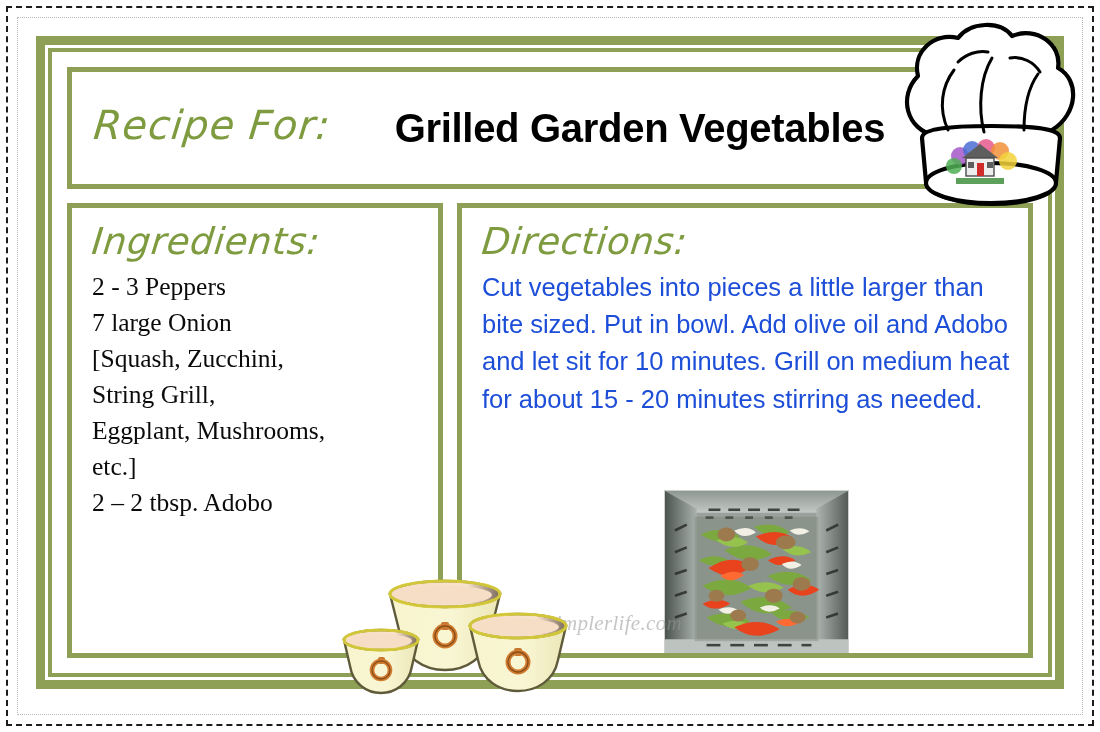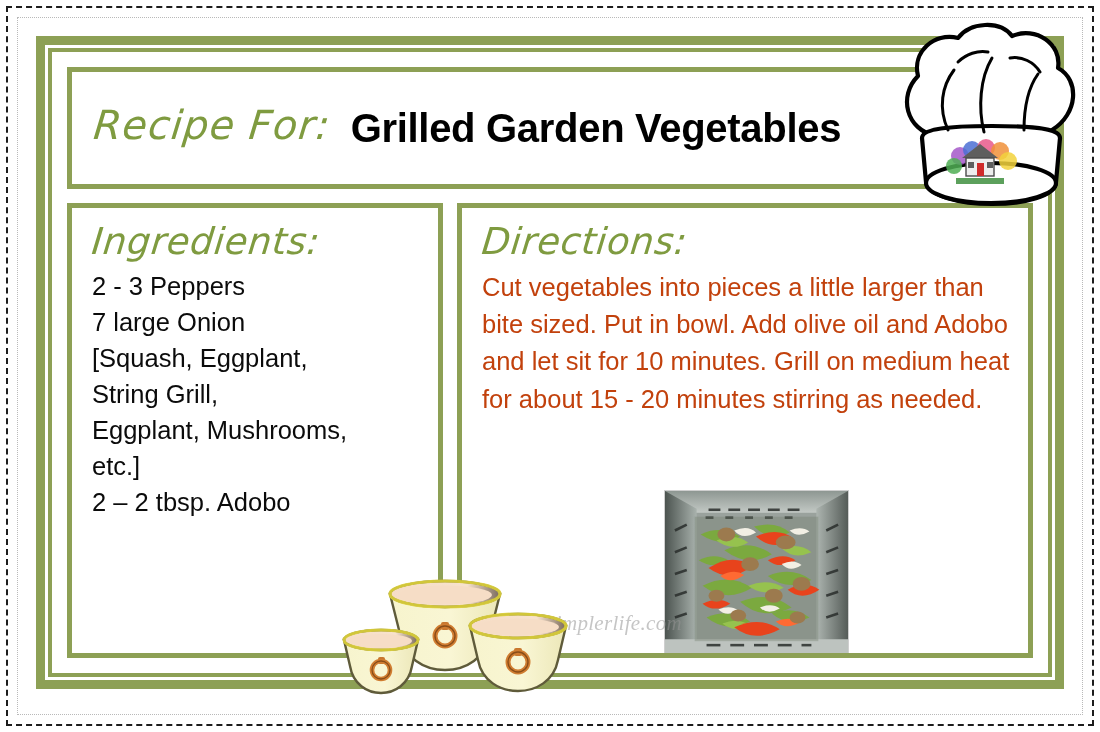--- a/index.html
+++ b/index.html
@@ -85,20 +85,21 @@
     margin-right: 20px;
     margin-top: -6px;
   }
   .recipe-title {
     font-family: "Liberation Sans", sans-serif;
     font-size: 40px;
     font-weight: bold;
     color: #000000;
     white-space: nowrap;
     letter-spacing: -0.3px;
+    margin-left: 44px;
   }
 
   
   .panels {
     position: absolute;
     left: 0;
     top: 136px;
     right: 0;
     bottom: 0;
     display: flex;
@@ -121,32 +122,32 @@
     font-style: italic;
     font-weight: 400;
     color: #7f9b40;
     letter-spacing: 0.5px;
     transform: skewX(-6deg);
     margin-bottom: 6px;
     white-space: nowrap;
   }
 
   .body-text {
-    font-family: Liberation Sans, sans-serif;
+    font-family: Liberation Serif, serif;
     font-size: 25.5px;
     line-height: 1.41;
     color: #0b0b0b;
   }
   .body-text .line { white-space: nowrap; }
 
   .directions-para {
     font-family: "Liberation Sans", sans-serif;
     font-size: 25.5px;
     line-height: 1.46;
-    color: #c2410c;
+    color: #1d4ed8;
   }
 
   
   .grill-photo {
     position: absolute;
     left: 202px;
     top: 282px;
     width: 185px;
     height: 168px;
     border: 1px solid #cfcfcf;
@@ -208,21 +209,21 @@
         <span class="recipe-title">Grilled Garden Vegetables</span>
       </div>
 
       <div class="panels">
 
         <div class="panel panel-ingredients">
           <div class="section-heading">Ingredients:</div>
           <div class="body-text">
             <div class="line">2 - 3 Peppers</div>
             <div class="line">7 large Onion</div>
-            <div class="line">[Squash, Eggplant,</div>
+            <div class="line">[Squash, Zucchini,</div>
             <div class="line">String Grill,</div>
             <div class="line">Eggplant, Mushrooms,</div>
             <div class="line">etc.]</div>
             <div class="line">2 – 2 tbsp. Adobo</div>
           </div>
         </div>
 
         <div class="panel panel-directions">
           <div class="section-heading">Directions:</div>
           <div class="directions-para">Cut vegetables into pieces a little larger than bite sized.  Put in bowl. Add olive oil and Adobo and let sit for 10 minutes. Grill on medium heat for about 15 - 20 minutes stirring as needed.</div>

